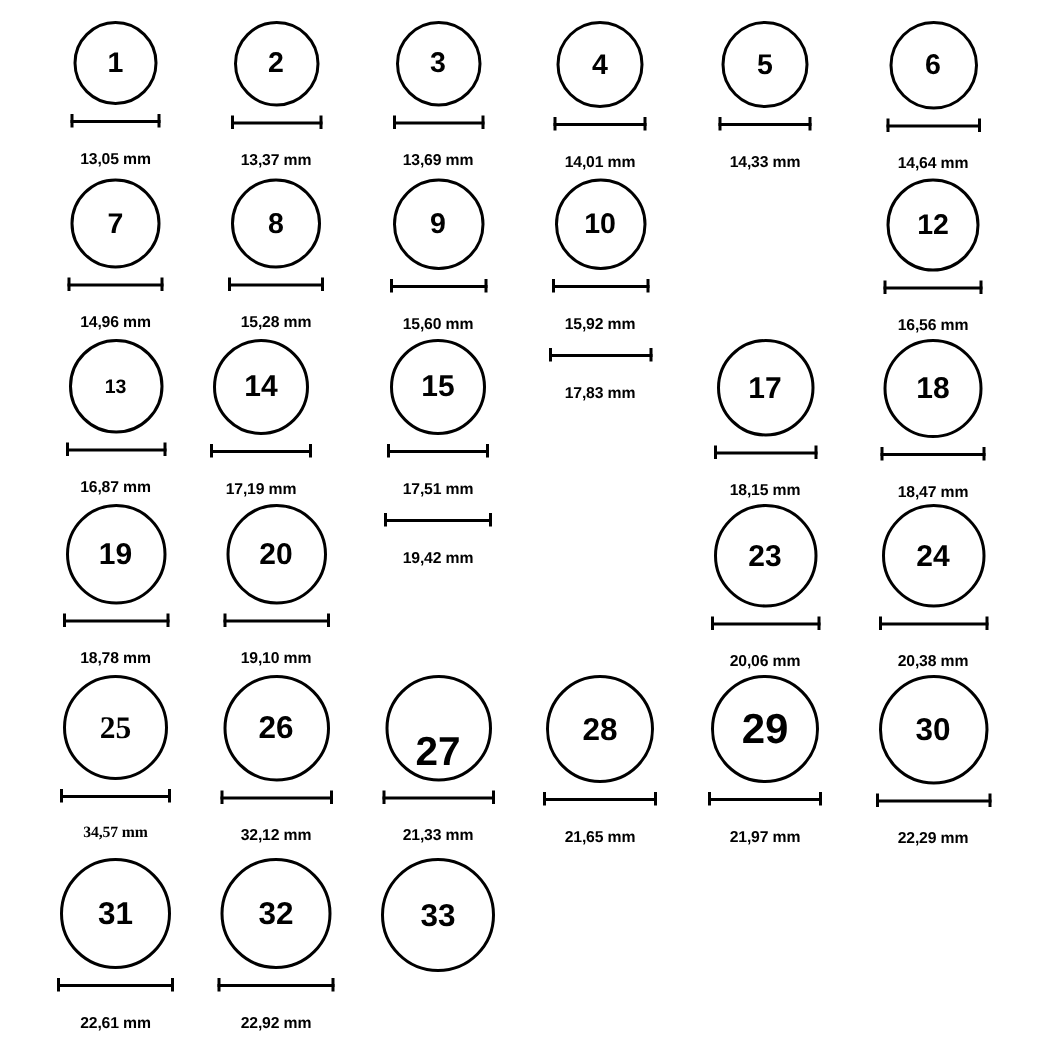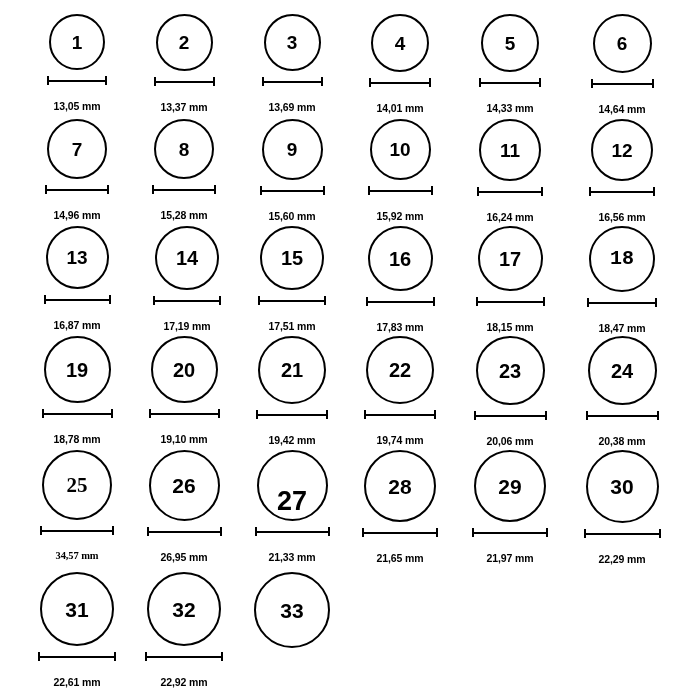--- a/index.html
+++ b/index.html
@@ -204,60 +204,47 @@
       </div>
       <div class="ring-measure">
         <div class="caliper" style="width: 65px;">
           <div class="caliper-bar"></div>
           <div class="caliper-tick left"></div>
           <div class="caliper-tick right"></div>
         </div>
         <div class="ring-size-label">15,92 mm</div>
       </div>
     </div>
-    <div class="ring-cell" style="left: 455px; top: 119px; width: 110px;">
-      <div class="ring-circle" style="width: 62px; height: 62px;">
-        <span class="ring-number" style="font-size: 19px;">11</span>
-      </div>
-      <div class="ring-measure">
-        <div class="caliper" style="width: 66px;">
-          <div class="caliper-bar"></div>
-          <div class="caliper-tick left"></div>
-          <div class="caliper-tick right"></div>
-        </div>
-        <div class="ring-size-label">16,24 mm</div>
-      </div>
-    </div>
     <div class="ring-cell" style="left: 567px; top: 119px; width: 110px;">
       <div class="ring-circle" style="width: 62px; height: 62px;">
         <span class="ring-number" style="font-size: 19px;">12</span>
       </div>
       <div class="ring-measure">
         <div class="caliper" style="width: 66px;">
           <div class="caliper-bar"></div>
           <div class="caliper-tick left"></div>
           <div class="caliper-tick right"></div>
         </div>
         <div class="ring-size-label">16,56 mm</div>
       </div>
     </div>
     <div class="ring-cell" style="left: 22px; top: 226px; width: 110px;">
       <div class="ring-circle" style="width: 63px; height: 63px;">
-        <span class="ring-number" style="font-size: 19px;">13</span>
+        <span class="ring-number" style="font-size: 13px;">13</span>
       </div>
       <div class="ring-measure">
         <div class="caliper" style="width: 67px;">
           <div class="caliper-bar"></div>
           <div class="caliper-tick left"></div>
           <div class="caliper-tick right"></div>
         </div>
         <div class="ring-size-label">16,87 mm</div>
       </div>
     </div>
-    <div class="ring-cell" style="left: 132px; top: 226px; width: 110px;">
+    <div class="ring-cell" style="left: 119px; top: 226px; width: 110px;">
       <div class="ring-circle" style="width: 64px; height: 64px;">
         <span class="ring-number" style="font-size: 20px;">14</span>
       </div>
       <div class="ring-measure">
         <div class="caliper" style="width: 68px;">
           <div class="caliper-bar"></div>
           <div class="caliper-tick left"></div>
           <div class="caliper-tick right"></div>
         </div>
         <div class="ring-size-label">17,19 mm</div>
@@ -270,23 +257,20 @@
       <div class="ring-measure">
         <div class="caliper" style="width: 68px;">
           <div class="caliper-bar"></div>
           <div class="caliper-tick left"></div>
           <div class="caliper-tick right"></div>
         </div>
         <div class="ring-size-label">17,51 mm</div>
       </div>
     </div>
     <div class="ring-cell" style="left: 345px; top: 226px; width: 110px;">
-      <div class="ring-circle" style="width: 65px; height: 65px;">
-        <span class="ring-number" style="font-size: 20px;">16</span>
-      </div>
       <div class="ring-measure">
         <div class="caliper" style="width: 69px;">
           <div class="caliper-bar"></div>
           <div class="caliper-tick left"></div>
           <div class="caliper-tick right"></div>
         </div>
         <div class="ring-size-label">17,83 mm</div>
       </div>
     </div>
     <div class="ring-cell" style="left: 455px; top: 226px; width: 110px;">
@@ -297,21 +281,21 @@
         <div class="caliper" style="width: 69px;">
           <div class="caliper-bar"></div>
           <div class="caliper-tick left"></div>
           <div class="caliper-tick right"></div>
         </div>
         <div class="ring-size-label">18,15 mm</div>
       </div>
     </div>
     <div class="ring-cell" style="left: 567px; top: 226px; width: 110px;">
       <div class="ring-circle" style="width: 66px; height: 66px;">
-        <span class="ring-number" style="font-size: 20px; font-family: Liberation Mono, monospace;">18</span>
+        <span class="ring-number" style="font-size: 20px;">18</span>
       </div>
       <div class="ring-measure">
         <div class="caliper" style="width: 70px;">
           <div class="caliper-bar"></div>
           <div class="caliper-tick left"></div>
           <div class="caliper-tick right"></div>
         </div>
         <div class="ring-size-label">18,47 mm</div>
       </div>
     </div>
@@ -335,43 +319,27 @@
       <div class="ring-measure">
         <div class="caliper" style="width: 71px;">
           <div class="caliper-bar"></div>
           <div class="caliper-tick left"></div>
           <div class="caliper-tick right"></div>
         </div>
         <div class="ring-size-label">19,10 mm</div>
       </div>
     </div>
     <div class="ring-cell" style="left: 237px; top: 336px; width: 110px;">
-      <div class="ring-circle" style="width: 68px; height: 68px;">
-        <span class="ring-number" style="font-size: 20px;">21</span>
-      </div>
       <div class="ring-measure">
         <div class="caliper" style="width: 72px;">
           <div class="caliper-bar"></div>
           <div class="caliper-tick left"></div>
           <div class="caliper-tick right"></div>
         </div>
         <div class="ring-size-label">19,42 mm</div>
-      </div>
-    </div>
-    <div class="ring-cell" style="left: 345px; top: 336px; width: 110px;">
-      <div class="ring-circle" style="width: 68px; height: 68px;">
-        <span class="ring-number" style="font-size: 20px;">22</span>
-      </div>
-      <div class="ring-measure">
-        <div class="caliper" style="width: 72px;">
-          <div class="caliper-bar"></div>
-          <div class="caliper-tick left"></div>
-          <div class="caliper-tick right"></div>
-        </div>
-        <div class="ring-size-label">19,74 mm</div>
       </div>
     </div>
     <div class="ring-cell" style="left: 455px; top: 336px; width: 110px;">
       <div class="ring-circle" style="width: 69px; height: 69px;">
         <span class="ring-number" style="font-size: 20px;">23</span>
       </div>
       <div class="ring-measure">
         <div class="caliper" style="width: 73px;">
           <div class="caliper-bar"></div>
           <div class="caliper-tick left"></div>
@@ -409,21 +377,21 @@
     <div class="ring-cell" style="left: 129px; top: 450px; width: 110px;">
       <div class="ring-circle" style="width: 71px; height: 71px;">
         <span class="ring-number" style="font-size: 21px;">26</span>
       </div>
       <div class="ring-measure">
         <div class="caliper" style="width: 75px;">
           <div class="caliper-bar"></div>
           <div class="caliper-tick left"></div>
           <div class="caliper-tick right"></div>
         </div>
-        <div class="ring-size-label">26,95 mm</div>
+        <div class="ring-size-label">32,12 mm</div>
       </div>
     </div>
     <div class="ring-cell" style="left: 237px; top: 450px; width: 110px;">
       <div class="ring-circle" style="width: 71px; height: 71px;">
         <span class="ring-number" style="font-size: 27px; margin-top: 32px;">27</span>
       </div>
       <div class="ring-measure">
         <div class="caliper" style="width: 75px;">
           <div class="caliper-bar"></div>
           <div class="caliper-tick left"></div>
@@ -440,21 +408,21 @@
         <div class="caliper" style="width: 76px;">
           <div class="caliper-bar"></div>
           <div class="caliper-tick left"></div>
           <div class="caliper-tick right"></div>
         </div>
         <div class="ring-size-label">21,65 mm</div>
       </div>
     </div>
     <div class="ring-cell" style="left: 455px; top: 450px; width: 110px;">
       <div class="ring-circle" style="width: 72px; height: 72px;">
-        <span class="ring-number" style="font-size: 21px;">29</span>
+        <span class="ring-number" style="font-size: 28px;">29</span>
       </div>
       <div class="ring-measure">
         <div class="caliper" style="width: 76px;">
           <div class="caliper-bar"></div>
           <div class="caliper-tick left"></div>
           <div class="caliper-tick right"></div>
         </div>
         <div class="ring-size-label">21,97 mm</div>
       </div>
     </div>

